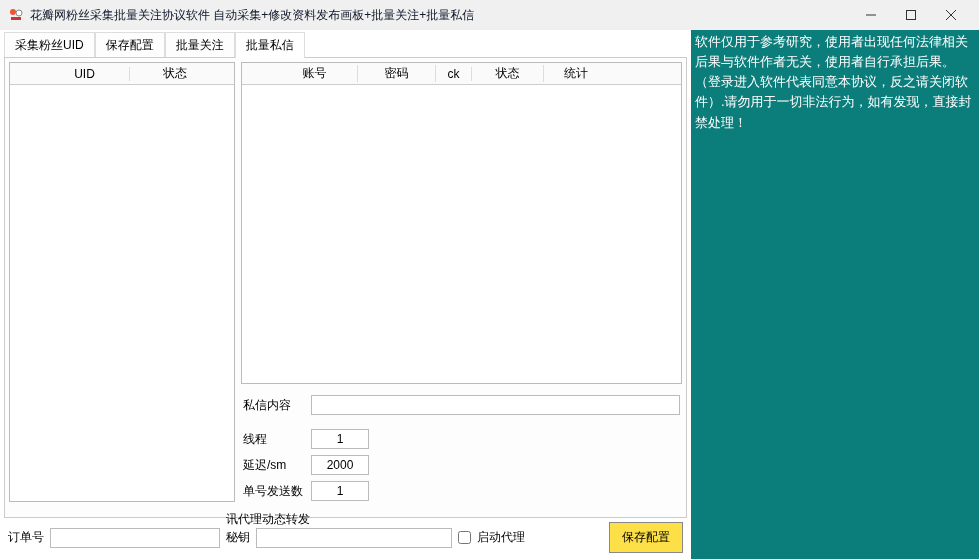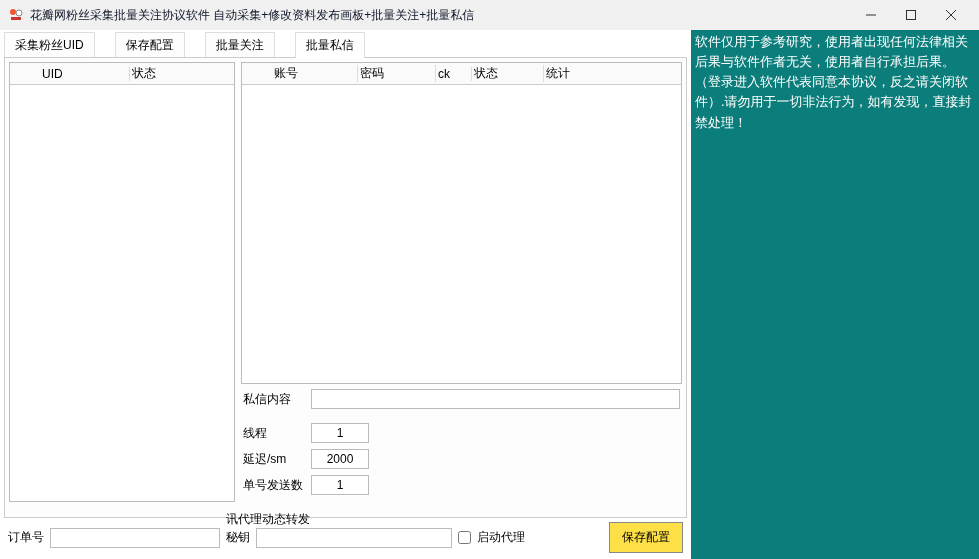--- a/index.html
+++ b/index.html
@@ -5,32 +5,32 @@
 * { box-sizing: border-box; margin: 0; padding: 0; }
 body { font-family: "Microsoft YaHei", SimSun, sans-serif; font-size: 12px; background: #fff; width: 979px; height: 559px; overflow: hidden; }
 .titlebar { height: 30px; background: #f0f0f0; display: flex; align-items: center; padding: 0 8px; }
 .titlebar-icon { width: 16px; height: 16px; margin-right: 6px; }
 .titlebar-title { flex: 1; color: #0f172a; font-size: 12px; }
 .win-controls { display: flex; }
 .win-btn { width: 40px; height: 28px; display: flex; align-items: center; justify-content: center; color: #555; }
 .main { display: flex; height: 529px; }
 .left-area { flex: 1; display: flex; flex-direction: column; padding: 2px 4px 6px 4px; }
 .right-area { width: 288px; background: #0b7d7a; color: #fff; padding: 2px 4px; line-height: 1.55; font-size: 13px; }
-.tabs { display: flex; gap: 20px; }
+.tabs { display: flex; gap: 0; }
 .tab { padding: 4px 10px; background: #fdfdfd; border: 1px solid #ddd; border-bottom: none; font-size: 12px; cursor: default; }
 .tab.active { background: #fff; position: relative; z-index: 2; }
 .tab-page { flex: 1; border: 1px solid #ccc; background: #fdfdfd; margin-top: -1px; padding: 4px; display: flex; flex-direction: column; }
 .columns { display: flex; gap: 6px; flex: 1; min-height: 0; }
 .lv { border: 1px solid #bbb; background: #fff; position: relative; }
 .lv-head { display: flex; height: 22px; align-items: center; border-bottom: 1px solid #ccc; background: #fafafa; }
-.lv-col { border-right: 1px solid #ddd; text-align: left; font-size: 12px; padding: 0 2px; overflow: hidden; white-space: nowrap; }
+.lv-col { border-right: 1px solid #ddd; text-align: center; font-size: 12px; padding: 0 2px; overflow: hidden; white-space: nowrap; }
 .left-lv { width: 226px; height: 440px; }
 .right-col { flex: 1; display: flex; flex-direction: column; }
 .right-lv { height: 322px; }
-.form-rows { padding: 2px 2px 0 2px; }
+.form-rows { margin-top: 6px; padding: 2px 2px 0 2px; }
 .row { display: flex; align-items: center; height: 26px; gap: 8px; }
 .lbl { width: 60px; }
 .txt-in { border: 1px solid #bbb; height: 20px; padding: 0 4px; font-size: 12px; background: #fff; }
 .num-in { width: 58px; text-align: center; }
 .long-in { flex: 1; }
 .send-btn { margin-left: auto; padding: 4px 10px; border: 1px solid #888; background: #f3f3f3; font-size: 12px; }
 .bottom-bar { display: flex; align-items: center; gap: 6px; padding: 4px 4px 0 4px; }
 .ord-in { width: 170px; }
 .key-in { width: 196px; }
 .chk { width: 13px; height: 13px; }

